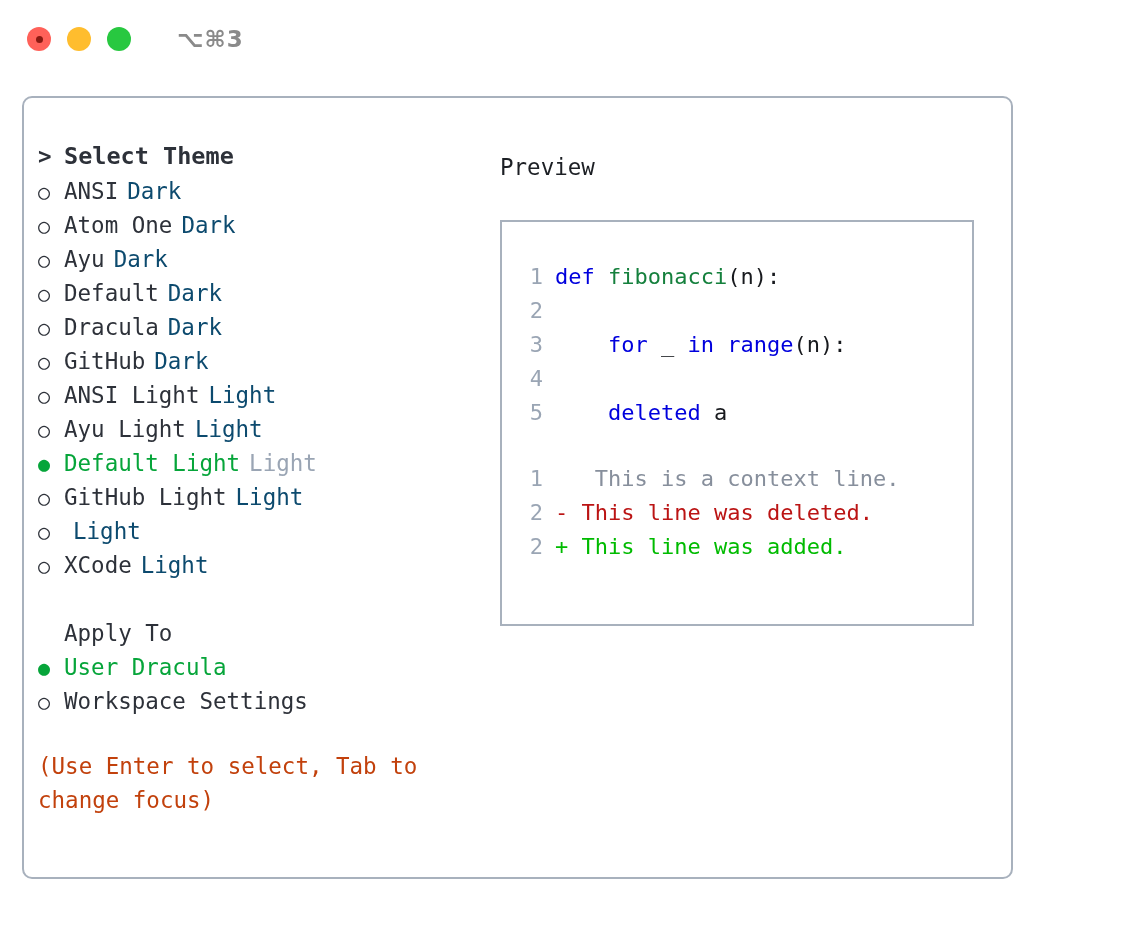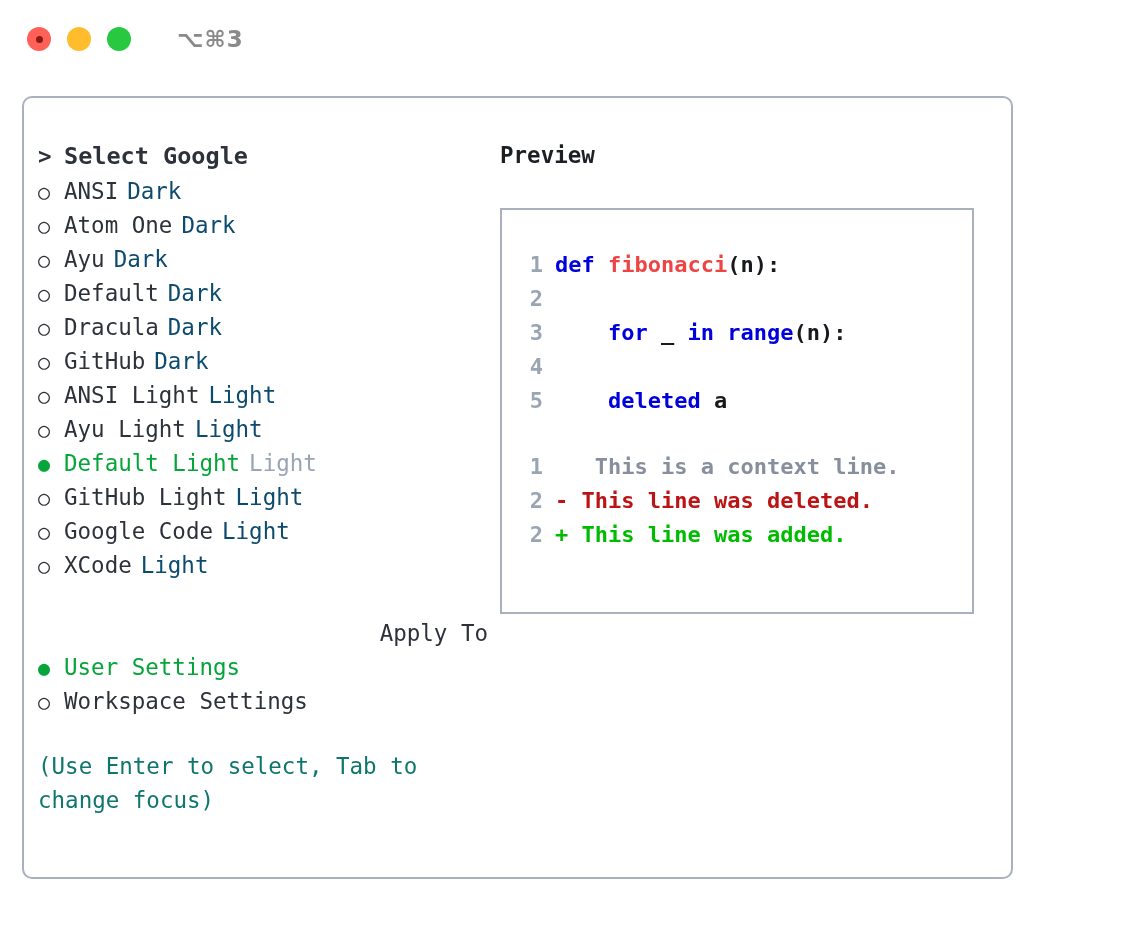--- a/index.html
+++ b/index.html
@@ -133,38 +133,36 @@
   .cat {
     color: #0c4a6e;
     margin-left: 9px;
   }
   .row.selected .cat { color: #9aa5b4; }
 
   .section-gap { height: 34px; }
 
   .row.plain-header {
     color: #1c1f24;
-    justify-content: flex-end;
   }
 
   .hint {
     margin-top: 31px;
     font-size: 22.5px;
     line-height: 34px;
-    color: #0f766e;
+    color: #c2410c;
     width: 415px;
   }
 
   
   .right-col {
     position: absolute;
     left: 476px;
-    top: 40px;
+    top: 52px;
     width: 500px;
-    font-weight: bold;
   }
   .preview-title {
     font-size: 22.5px;
     line-height: 34px;
     color: #1c1f24;
     height: 34px;
     white-space: pre;
   }
   .preview-box {
     margin-top: 36px;
@@ -191,21 +189,21 @@
   }
   .lineno {
     flex: 0 0 28px;
     width: 28px;
     text-align: right;
     color: #9aa5b4;
     margin-right: 12px;
   }
   .code-text { white-space: pre; color: #17191d; }
   .tok-kw   { color: #0000dd; }
-  .tok-fn   { color: #ef4444; margin-top: 39px; }
+  .tok-fn   { color: #15803d; margin-top: 39px; }
   .tok-plain{ color: #17191d; }
   .blank-line { height: 32px; }
 
   .diff-ctx { color: #878f9c; }
   .diff-del { color: #bb1414; }
   .diff-add { color: #00bb00; }
 </style>
 </head>
 <body>
 
@@ -220,47 +218,47 @@
     <div class="titlebar-shortcut">⌥⌘3</div>
   </div>
 
   <div class="panel">
     <div class="panel-inner">
 
       <div class="left-col">
 
         <div class="row header-row">
           <span class="marker caret">&gt;</span>
-          <span class="label">Select Google</span>
+          <span class="label">Select Theme</span>
         </div>
 
         <div id="theme-list">
             <div class="row"><span class="marker">○</span><span class="label">ANSI</span><span class="cat">Dark</span></div>
             <div class="row"><span class="marker">○</span><span class="label">Atom One</span><span class="cat">Dark</span></div>
             <div class="row"><span class="marker">○</span><span class="label">Ayu</span><span class="cat">Dark</span></div>
             <div class="row"><span class="marker">○</span><span class="label">Default</span><span class="cat">Dark</span></div>
             <div class="row"><span class="marker">○</span><span class="label">Dracula</span><span class="cat">Dark</span></div>
             <div class="row"><span class="marker">○</span><span class="label">GitHub</span><span class="cat">Dark</span></div>
             <div class="row"><span class="marker">○</span><span class="label">ANSI Light</span><span class="cat">Light</span></div>
             <div class="row"><span class="marker">○</span><span class="label">Ayu Light</span><span class="cat">Light</span></div>
             <div class="row selected"><span class="marker dot-filled">●</span><span class="label">Default Light</span><span class="cat">Light</span></div>
             <div class="row"><span class="marker">○</span><span class="label">GitHub Light</span><span class="cat">Light</span></div>
-            <div class="row"><span class="marker">○</span><span class="label">Google Code</span><span class="cat">Light</span></div>
+            <div class="row"><span class="marker">○</span><span class="cat">Light</span></div>
             <div class="row"><span class="marker">○</span><span class="label">XCode</span><span class="cat">Light</span></div>
           </div>
 
         <div class="section-gap"></div>
 
         <div class="row plain-header">
           <span class="marker"></span>
           <span class="label">Apply To</span>
         </div>
 
         <div id="apply-to-list">
-            <div class="row selected"><span class="marker dot-filled">●</span><span class="label">User Settings</span></div>
+            <div class="row selected"><span class="marker dot-filled">●</span><span class="label">User Dracula</span></div>
             <div class="row"><span class="marker">○</span><span class="label">Workspace Settings</span></div>
           </div>
 
         <div class="hint">(Use Enter to select, Tab to change focus)</div>
       </div>
 
       <div class="right-col">
         <div class="preview-title">Preview</div>
 
         <div class="preview-box">

